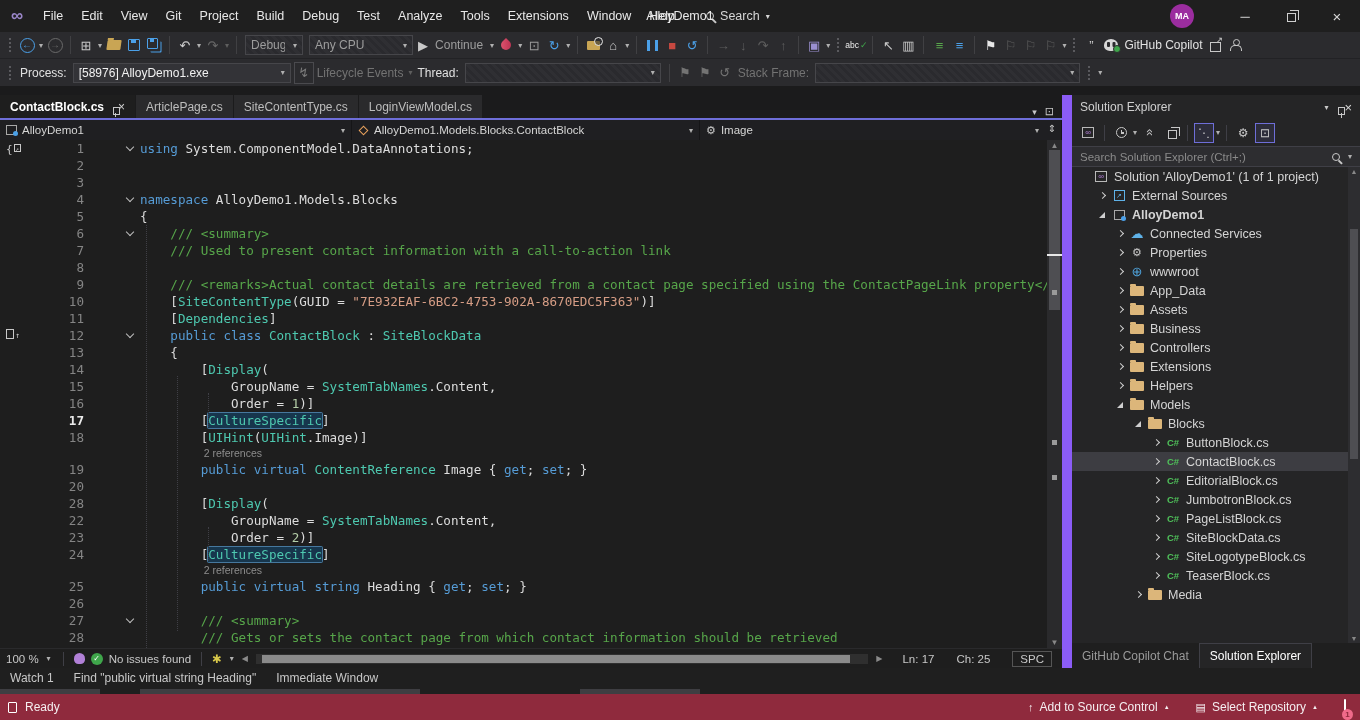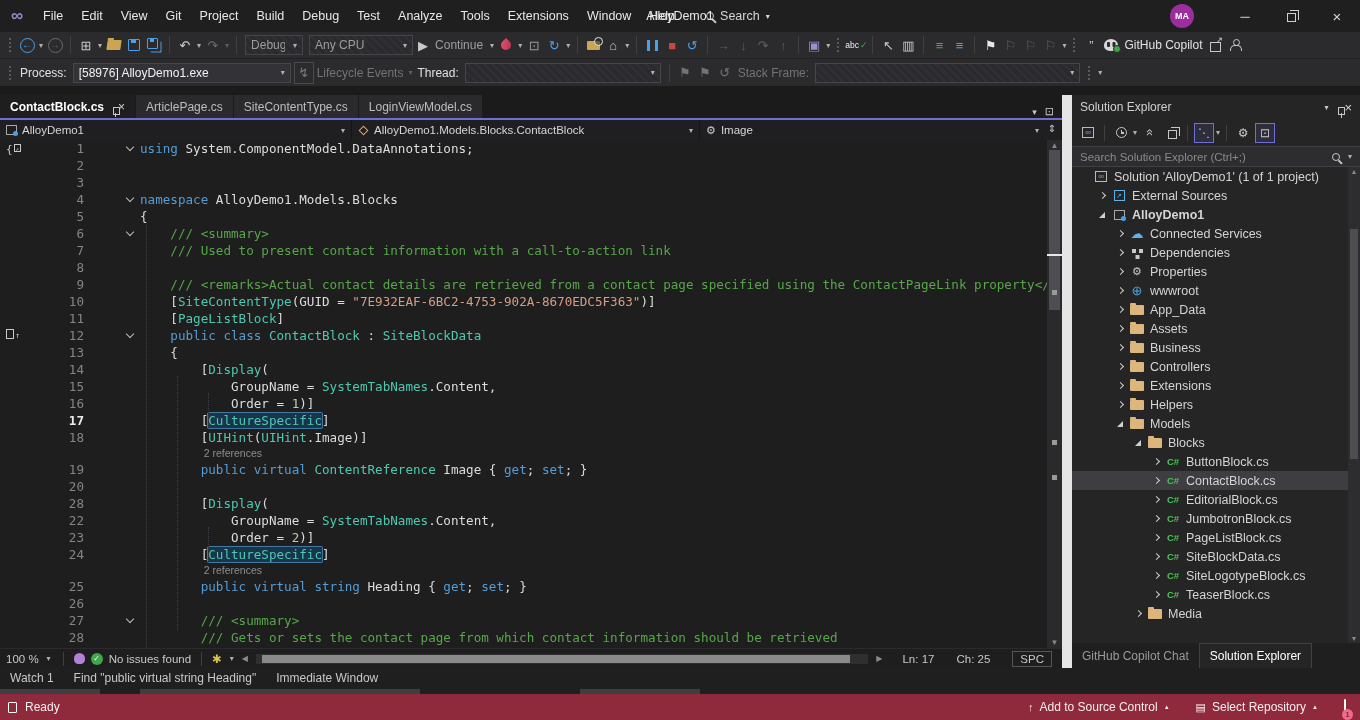--- a/index.html
+++ b/index.html
@@ -81,21 +81,21 @@
     border-top:1.2px solid #cfcfcf; border-right:1.2px solid #cfcfcf; }
   .ci-mag { width:8px; height:8px; border:1.4px solid #c8c8c8; border-radius:50%; position:relative; display:inline-block; }
   .ci-mag::after { content:""; position:absolute; right:-3.4px; bottom:-2.6px; width:4.5px; height:1.6px;
     background:#c8c8c8; transform:rotate(45deg); }
   .ci-bell { width:11px; height:9px; border:1.4px solid #ffffff; border-radius:6px 6px 1px 1px; position:relative; }
   .ci-bell::after { content:""; position:absolute; bottom:-3px; left:3px; width:3px; height:2px; background:#ffffff; border-radius:50%; }
   .ci-flag2 { width:9px; height:11px; border:1.3px solid #ffffff; border-radius:1px; }
   .rot90 { transform:rotate(-90deg); display:inline-block; font-size:13px; }
 
   
-  #main { flex:1; display:flex; background:#e5e5e5; min-height:0; }
+  #main { flex:1; display:flex; background:#8b5cf6; min-height:0; }
   #editor-col { width:1062px; flex:0 0 1062px; display:flex; flex-direction:column; margin-right:10px; }
 
   #tabstrip { height:25px; display:flex; align-items:flex-end; border-bottom:2px solid #6e6ed8; background:#1b1b1c; flex:0 0 25px; }
   .tab { height:23px; padding:0 10px; display:flex; align-items:center; gap:7px; font-size:12px;
     background:#2a2a2c; color:#bdbdbd; border-right:1px solid #1b1b1c; }
   .tab.active { background:#1e1e1e; color:#ffffff; font-weight:bold; }
   .tab .tclose { font-size:12px; color:#d0d0d0; font-weight:normal; }
   #strip-right { margin-left:auto; display:flex; align-items:center; gap:8px; padding-right:8px; color:#c8c8c8; }
   #strip-right .sg { font-size:9px; }
 
@@ -477,21 +477,21 @@
         <div class="code-row"><div class="m-icons"><span class="mi-braces">{<i>↗</i></span></div><div class="lnum">1</div><div class="lgap"></div><div class="fold"><span class="fchev"></span></div><div class="ctext"><span class="tok kw">using</span><span class="tok tx"> System.ComponentModel.DataAnnotations;</span></div></div>
             <div class="code-row"><div class="m-icons"></div><div class="lnum">2</div><div class="lgap"></div><div class="fold"></div></div>
             <div class="code-row"><div class="m-icons"></div><div class="lnum">3</div><div class="lgap"></div><div class="fold"></div><div class="ctext"></div></div>
             <div class="code-row"><div class="m-icons"></div><div class="lnum">4</div><div class="lgap"></div><div class="fold"><span class="fchev"></span></div><div class="ctext"><span class="tok kw">namespace</span><span class="tok tx"> AlloyDemo1.Models.Blocks</span></div></div>
             <div class="code-row"><div class="m-icons"></div><div class="lnum">5</div><div class="lgap"></div><div class="fold"></div><div class="ctext"><span class="tok tx">{</span></div></div>
             <div class="code-row"><div class="m-icons"></div><div class="lnum">6</div><div class="lgap"></div><div class="fold"><span class="fchev"></span></div><div class="ctext"><span class="tok tx">    </span><span class="tok cm">/// &lt;summary&gt;</span></div></div>
             <div class="code-row"><div class="m-icons"></div><div class="lnum">7</div><div class="lgap"></div><div class="fold"></div><div class="ctext"><span class="tok tx">    </span><span class="tok cm">/// Used to present contact information with a call-to-action link</span></div></div>
             <div class="code-row"><div class="m-icons"></div><div class="lnum">8</div><div class="lgap"></div><div class="fold"></div></div>
             <div class="code-row"><div class="m-icons"></div><div class="lnum">9</div><div class="lgap"></div><div class="fold"></div><div class="ctext"><span class="tok tx">    </span><span class="tok cm">/// &lt;remarks&gt;Actual contact details are retrieved from a contact page specified using the ContactPageLink property&lt;/remarks&gt;</span></div></div>
             <div class="code-row"><div class="m-icons"></div><div class="lnum">10</div><div class="lgap"></div><div class="fold"></div><div class="ctext"><span class="tok tx">    [</span><span class="tok ty">SiteContentType</span><span class="tok tx">(GUID = </span><span class="tok st">"7E932EAF-6BC2-4753-902A-8670EDC5F363"</span><span class="tok tx">)]</span></div></div>
-            <div class="code-row"><div class="m-icons"></div><div class="lnum">11</div><div class="lgap"></div><div class="fold"></div><div class="ctext"><span class="tok tx">    [</span><span class="tok ty">PageListBlock</span><span class="tok tx">]</span></div></div>
+            <div class="code-row"><div class="m-icons"></div><div class="lnum">11</div><div class="lgap"></div><div class="fold"></div><div class="ctext"><span class="tok tx">    [</span><span class="tok ty">Dependencies</span><span class="tok tx">]</span></div></div>
             <div class="code-row"><div class="m-icons"><span class="mi-derived"></span></div><div class="lnum">12</div><div class="lgap"></div><div class="fold"><span class="fchev"></span></div><div class="ctext"><span class="tok tx">    </span><span class="tok kw">public</span><span class="tok tx"> </span><span class="tok kw">class</span><span class="tok tx"> </span><span class="tok ty">ContactBlock</span><span class="tok tx"> : </span><span class="tok ty">SiteBlockData</span></div></div>
             <div class="code-row"><div class="m-icons"></div><div class="lnum">13</div><div class="lgap"></div><div class="fold"></div><div class="ctext"><span class="tok tx">    {</span></div></div>
             <div class="code-row"><div class="m-icons"></div><div class="lnum">14</div><div class="lgap"></div><div class="fold"></div><div class="ctext"><span class="tok tx">        [</span><span class="tok ty">Display</span><span class="tok tx">(</span></div></div>
             <div class="code-row"><div class="m-icons"></div><div class="lnum">15</div><div class="lgap"></div><div class="fold"></div><div class="ctext"><span class="tok tx">            GroupName = </span><span class="tok ty">SystemTabNames</span><span class="tok tx">.Content,</span></div></div>
             <div class="code-row"><div class="m-icons"></div><div class="lnum">16</div><div class="lgap"></div><div class="fold"></div><div class="ctext"><span class="tok tx">            Order = </span><span class="tok nm">1</span><span class="tok tx">)]</span></div></div>
             <div class="code-row"><div class="m-icons"></div><div class="lnum cur">17</div><div class="lgap"></div><div class="fold"></div><div class="ctext"><span class="tok tx">        [</span><span class="tok ty hl">CultureSpecific</span><span class="tok tx">]</span></div></div>
             <div class="code-row"><div class="m-icons"></div><div class="lnum">18</div><div class="lgap"></div><div class="fold"></div><div class="ctext"><span class="tok tx">        [</span><span class="tok ty">UIHint</span><span class="tok tx">(</span><span class="tok ty">UIHint</span><span class="tok tx">.Image)]</span></div></div>
             <div class="lens-row" style="padding-left: 203.688px;">2 references</div>
             <div class="code-row"><div class="m-icons"></div><div class="lnum">19</div><div class="lgap"></div><div class="fold"></div><div class="ctext"><span class="tok tx">        </span><span class="tok kw">public</span><span class="tok tx"> </span><span class="tok kw">virtual</span><span class="tok tx"> </span><span class="tok ty">ContentReference</span><span class="tok tx"> Image { </span><span class="tok kw">get</span><span class="tok tx">; </span><span class="tok kw">set</span><span class="tok tx">; }</span></div></div>
             <div class="code-row"><div class="m-icons"></div><div class="lnum">20</div><div class="lgap"></div><div class="fold"></div><div class="ctext"></div></div>
@@ -614,29 +614,20 @@
               <span class="ti">
                 <span class="ti-cloud">☁</span>
               </span>
               <span>Connected Services</span>
             </div>
             <div class="trow" style="padding-left: 40px;">
               <span class="chv">
                 <span class="tc-c"></span>
               </span>
               <span class="ti">
-                <span class="ti-deps"></span>
-              </span>
-              <span>Dependencies</span>
-            </div>
-            <div class="trow" style="padding-left: 40px;">
-              <span class="chv">
-                <span class="tc-c"></span>
-              </span>
-              <span class="ti">
                 <span class="ti-gear">⚙</span>
               </span>
               <span>Properties</span>
             </div>
             <div class="trow" style="padding-left: 40px;">
               <span class="chv">
                 <span class="tc-c"></span>
               </span>
               <span class="ti">
                 <span class="ti-globe">⊕</span>

